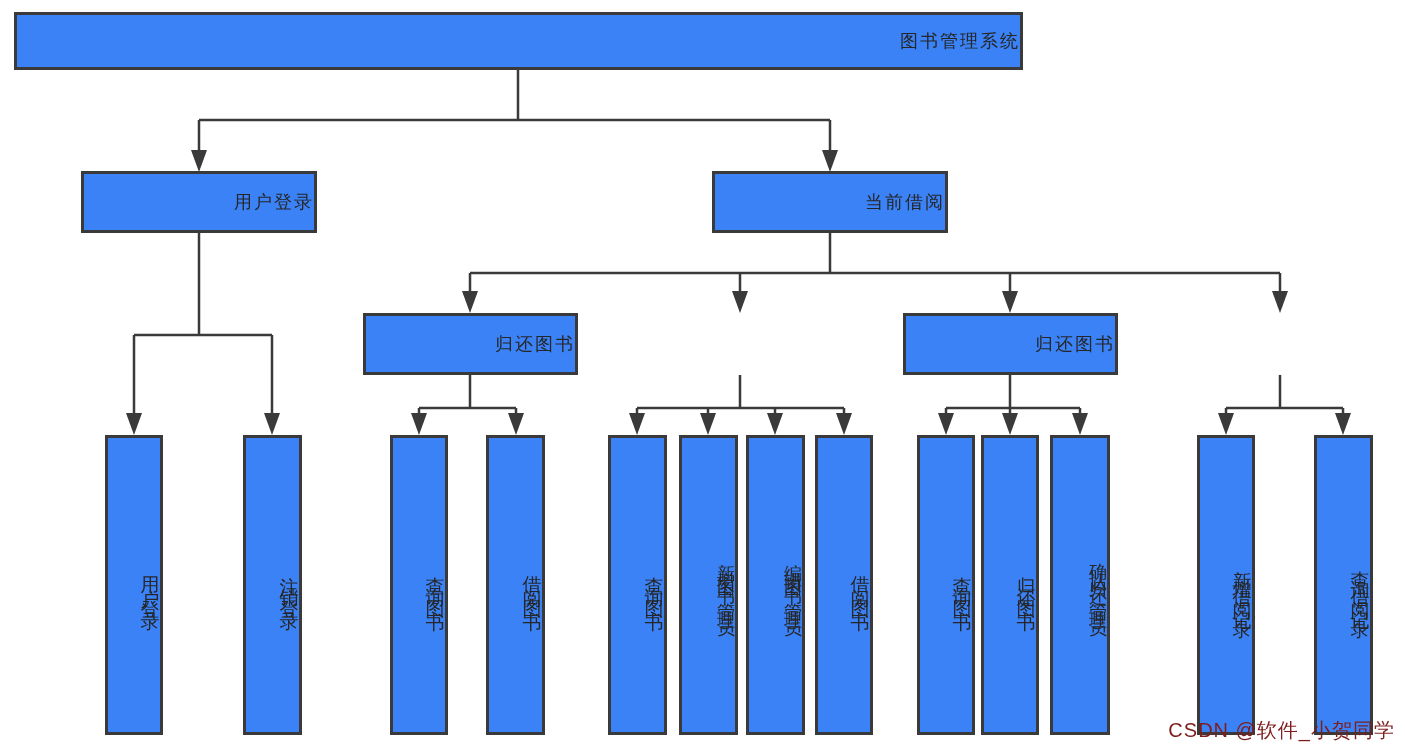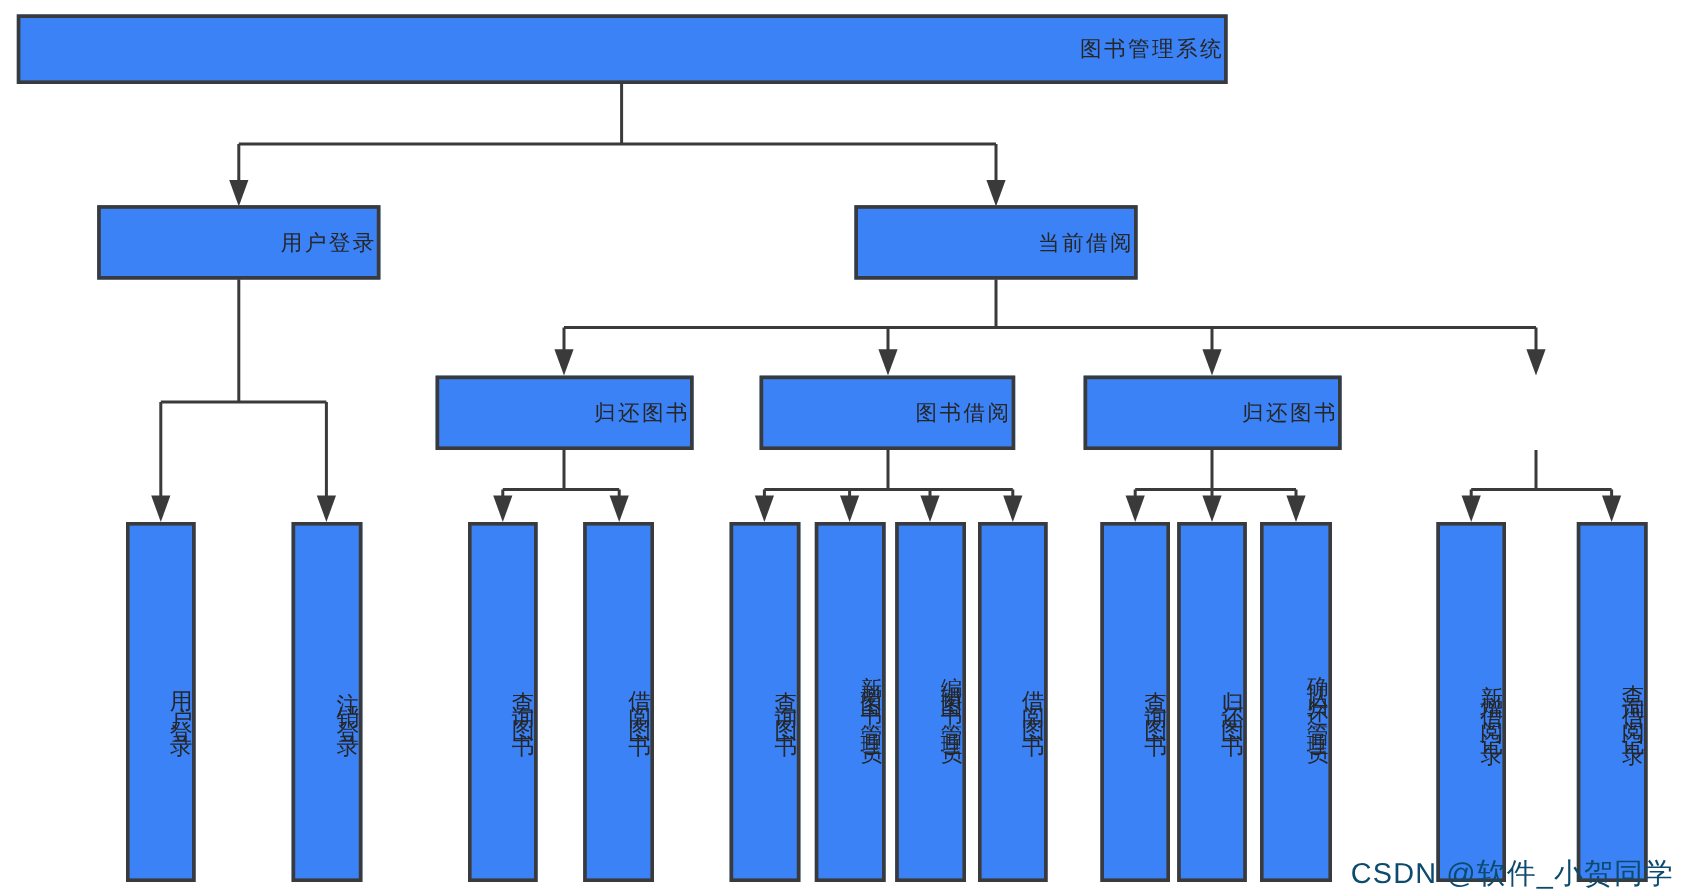--- a/index.html
+++ b/index.html
@@ -37,22 +37,22 @@
     font-size: 19px;
     line-height: 1;
     letter-spacing: 12px;
     color: #262626;
     white-space: nowrap;
   }
   .watermark {
     position: absolute;
     right: 10px;
     bottom: 3px;
-    font-size: 24px;
-    color: #0c4a6e;
+    font-size: 20px;
+    color: #7f1d1d;
     z-index: 3;
     letter-spacing: 1px;
     white-space: nowrap;
   }
 </style>
 </head>
 <body>
 
 <div class="canvas">
 
@@ -94,23 +94,20 @@
   <div class="box" style="left:81px; top:171px; width:236px; height:62px;">
     <span class="h-label">用户登录</span>
   </div>
   <div class="box" style="left:712px; top:171px; width:236px; height:62px;">
     <span class="h-label">当前借阅</span>
   </div>
 
   <div class="box" style="left:363px; top:313px; width:215px; height:62px;">
     <span class="h-label">归还图书</span>
   </div>
-  <div class="box" style="left:633px; top:313px; width:213px; height:62px;">
-    <span class="h-label">图书借阅</span>
-  </div>
   <div class="box" style="left:903px; top:313px; width:215px; height:62px;">
     <span class="h-label">归还图书</span>
   </div>
 
   <div class="box" style="left:105px; top:435px; width:58px; height:300px;">
     <span class="v-label">用户登录</span>
   </div>
   <div class="box" style="left:243px; top:435px; width:59px; height:300px;">
     <span class="v-label">注销登录</span>
   </div>

